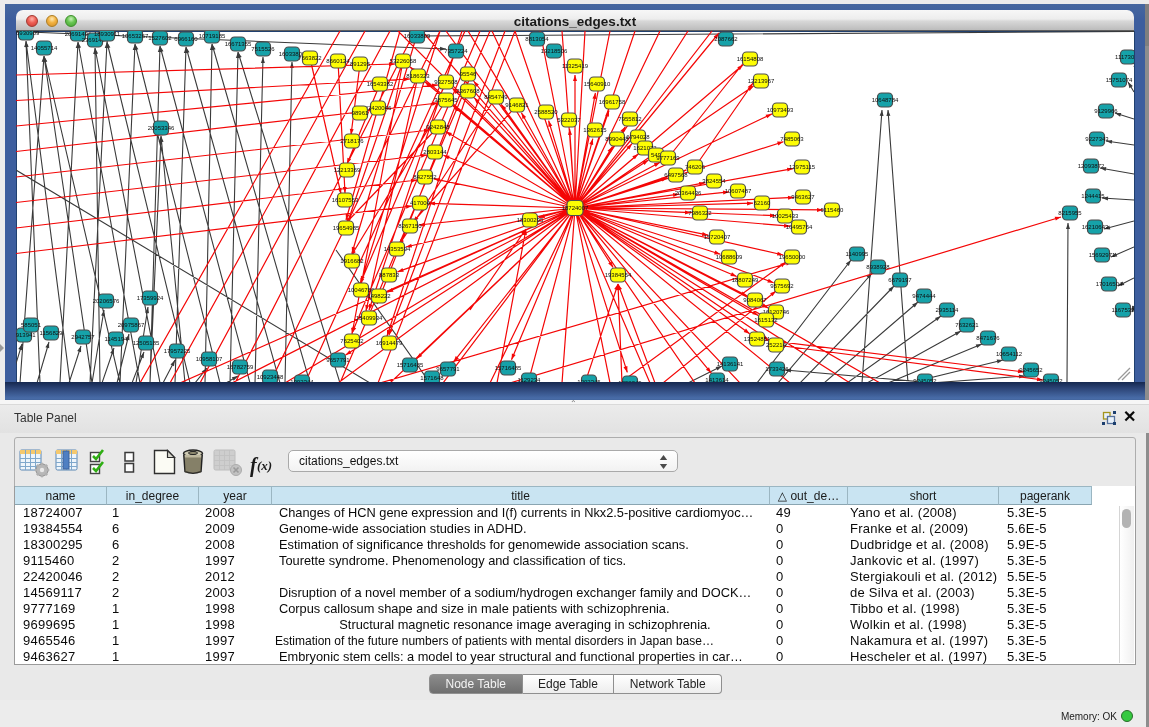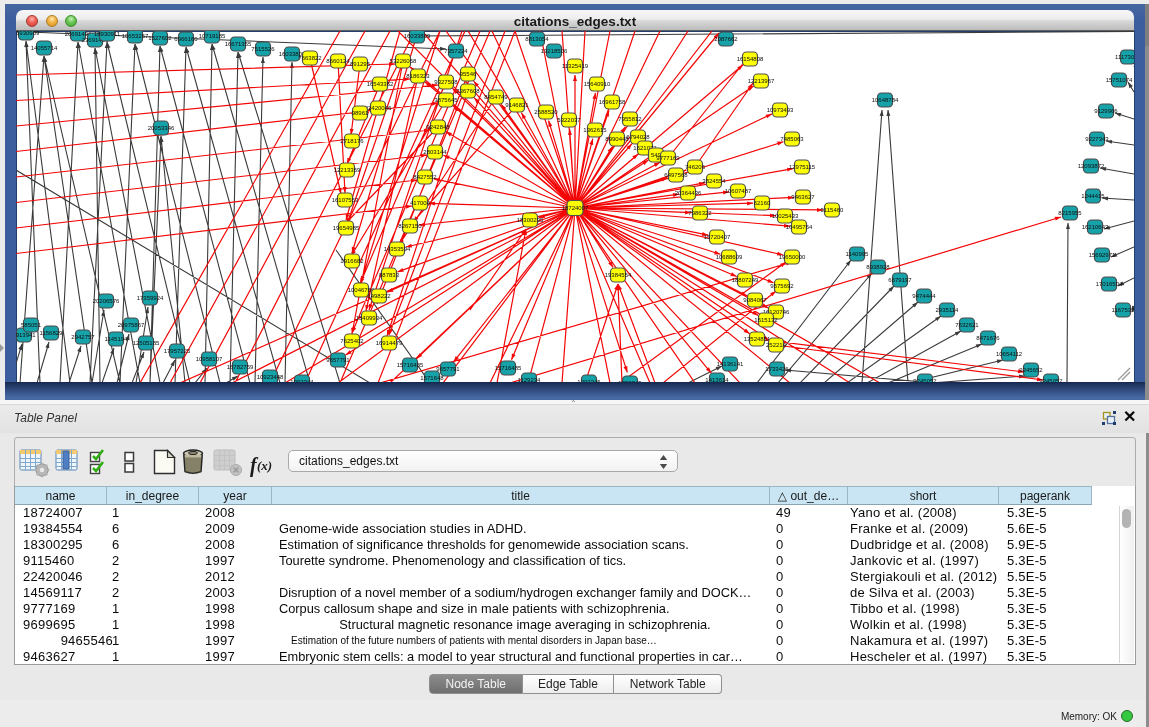--- a/index.html
+++ b/index.html
@@ -29,21 +29,21 @@
 
 #larr { position:absolute; left:0px; top:344px; width:0; height:0;
   border-top:4px solid transparent; border-bottom:4px solid transparent; border-left:4px solid #9a9a9a; }
 
 #divider { position:absolute; left:0; top:400px; width:1149px; height:5px; background:#f6f6f6;
   border-bottom:1px solid #d9d9d9;}
 #grip { position:absolute; left:570px; top:399px; color:#777; font-size:8px; }
 
 #tp-head { position:absolute; left:0; top:405px; width:1149px; height:28px;
   background:linear-gradient(180deg,#ebebeb, #e2e2e2); }
-#tp-head .lbl { position:absolute; left:14px; top:6px; font-size:12px; color:#333;font-style:italic; }
+#tp-head .lbl { position:absolute; left:14px; top:6px; font-size:12px; color:#333; }
 #tp-body { position:absolute; left:0; top:433px; width:1146px; height:267px; background:#e9e9e9; }
 #float-ic { position:absolute; left:1102px; top:411px; width:14px; height:14px; }
 #close-x { position:absolute; left:1123px; top:407px; font-size:16px; font-weight:bold; color:#0a0a0a; }
 
 #container { position:absolute; left:14px; top:437px; width:1122px; height:228px;
   border:1px solid #adadad; border-radius:3px; background:#e9e9e9; }
 
 #dropdown { position:absolute; left:288px; top:450px; width:390px; height:22px;
   background:linear-gradient(180deg,#ffffff,#f2f2f2); border:1px solid #a9a9a9; border-radius:5px; }
 #dropdown .txt { position:absolute; left:10px; top:3px; font-size:12px; color:#111; }
@@ -635,20 +635,21 @@
       <div class="c" style="left:257px;width:498px">title</div>
       <div class="c" style="left:755px;width:78px">△ out_de…</div>
       <div class="c" style="left:833px;width:151px">short</div>
       <div class="c" style="left:984px;width:93px">pagerank</div>
     </div>
   <div id="tbody">
       <div class="row" style="top:0px">
         <div class="cell" style="left:8px;width:90px;">18724007</div>
         <div class="cell" style="left:97px;width:90px;">1</div>
         <div class="cell" style="left:190px;width:75px;">2008</div>
+        <div class="cell" style="left:264px;width:492px;font-size:12.8px;letter-spacing:0;">Changes of HCN gene expression and I(f) currents in Nkx2.5-positive cardiomyoc…</div>
         <div class="cell" style="left:761px;width:80px;">49</div>
         <div class="cell" style="left:835px;width:160px;">Yano et al. (2008)</div>
         <div class="cell" style="left:992px;width:95px;">5.3E-5</div>
       </div>
       <div class="row" style="top:16px">
         <div class="cell" style="left:8px;width:90px;">19384554</div>
         <div class="cell" style="left:97px;width:90px;">6</div>
         <div class="cell" style="left:190px;width:75px;">2009</div>
         <div class="cell" style="left:264px;width:492px;font-size:12.8px;letter-spacing:0;">Genome-wide association studies in ADHD.</div>
         <div class="cell" style="left:761px;width:80px;">0</div>
@@ -702,24 +703,24 @@
       <div class="row" style="top:112px">
         <div class="cell" style="left:8px;width:90px;">9699695</div>
         <div class="cell" style="left:97px;width:90px;">1</div>
         <div class="cell" style="left:190px;width:75px;">1998</div>
         <div class="cell" style="left:264px;width:492px;font-size:12.8px;letter-spacing:0;text-align:center;">Structural magnetic resonance image averaging in schizophrenia.</div>
         <div class="cell" style="left:761px;width:80px;">0</div>
         <div class="cell" style="left:835px;width:160px;">Wolkin et al. (1998)</div>
         <div class="cell" style="left:992px;width:95px;">5.3E-5</div>
       </div>
       <div class="row" style="top:128px">
-        <div class="cell" style="left:8px;width:90px;text-align:right;">9465546</div>
+        <div class="cell" style="left:8px;width:90px;">9465546</div>
         <div class="cell" style="left:97px;width:90px;">1</div>
         <div class="cell" style="left:190px;width:75px;">1997</div>
-        <div class="cell" style="left:276px;width:492px;font-size:10px;letter-spacing:0;">Estimation of the future numbers of patients with mental disorders in Japan base…</div>
+        <div class="cell" style="left:260px;width:492px;font-size:12px;letter-spacing:0;">Estimation of the future numbers of patients with mental disorders in Japan base…</div>
         <div class="cell" style="left:761px;width:80px;">0</div>
         <div class="cell" style="left:835px;width:160px;">Nakamura et al. (1997)</div>
         <div class="cell" style="left:992px;width:95px;">5.3E-5</div>
       </div>
       <div class="row" style="top:144px">
         <div class="cell" style="left:8px;width:90px;">9463627</div>
         <div class="cell" style="left:97px;width:90px;">1</div>
         <div class="cell" style="left:190px;width:75px;">1997</div>
         <div class="cell" style="left:264px;width:492px;font-size:12.8px;letter-spacing:0;">Embryonic stem cells: a model to year structural and functional properties in car…</div>
         <div class="cell" style="left:761px;width:80px;">0</div>

